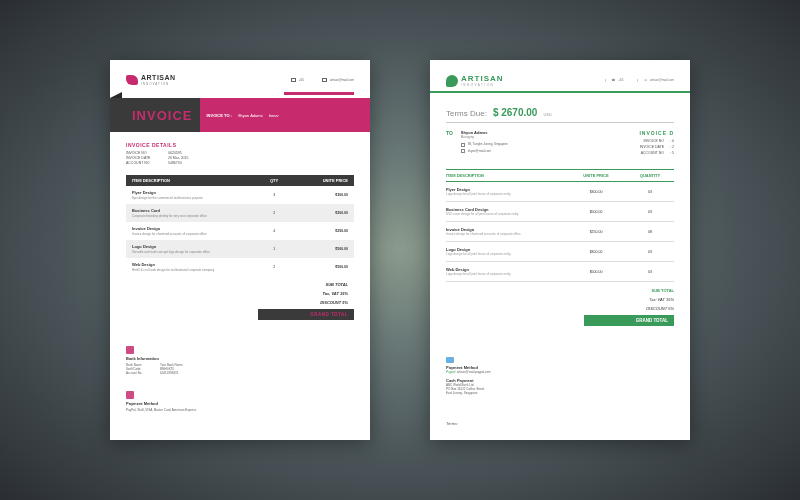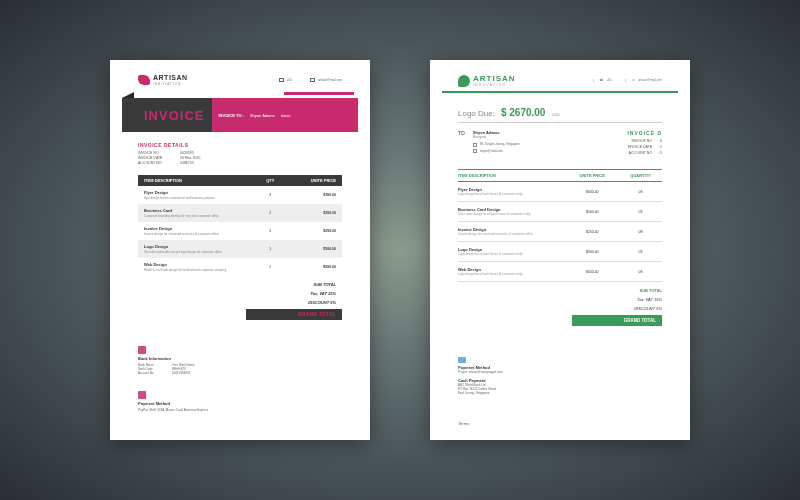--- a/index.html
+++ b/index.html
@@ -5,21 +5,21 @@
   * { margin: 0; padding: 0; box-sizing: border-box; }
   body {
     width: 800px; height: 500px;
     background: radial-gradient(ellipse at center, #8a9a8c 0%, #6a7a78 25%, #4a5458 60%, #2a2e32 100%);
     display: flex; justify-content: center; align-items: center; gap: 60px;
     font-family: Arial, Helvetica, sans-serif;
   }
   .page {
     width: 260px; height: 380px; background: #fff;
     box-shadow: 0 4px 20px rgba(0,0,0,0.4);
-    padding: 14px 28px; font-size: 4px; color: #333;
+    padding: 14px 16px; font-size: 4px; color: #333;
     position: relative; overflow: hidden;
   }
   
   .l-head { display: flex; align-items: center; margin-bottom: 6px; }
   .l-logo { display: flex; align-items: center; gap: 3px; }
   .l-logo-mark { width: 12px; height: 10px; background: #c72b6e; border-radius: 2px 6px 2px 6px; }
   .l-logo-text { font-size: 7px; font-weight: bold; letter-spacing: 0.5px; color: #333; }
   .l-logo-sub { font-size: 3px; color: #888; letter-spacing: 1px; margin-top: 1px; }
   .l-contact { margin-left: auto; display: flex; gap: 18px; font-size: 3px; color: #666; }
   .l-contact-item { display: flex; align-items: center; gap: 3px; }
@@ -251,21 +251,21 @@
         </div>
       <div class="r-contact-item">
           <span>✉</span>
           <span>artisan@mail.com</span>
         </div>
     </div>
   </div>
   <div class="r-hr"></div>
 
   <div class="r-total">
-    <span class="r-total-lbl">Logo Due:</span>
+    <span class="r-total-lbl">Terms Due:</span>
     <span class="r-total-amt">$ 2670.00</span>
     <span class="r-total-cur">USD</span>
   </div>
   <div class="r-hr2"></div>
 
   <div class="r-to">
     <div class="r-to-lbl">TO</div>
     <div class="r-to-body">
       <div class="r-to-name">Shyon Adams</div>
       <div class="r-to-sub">Managing</div>

